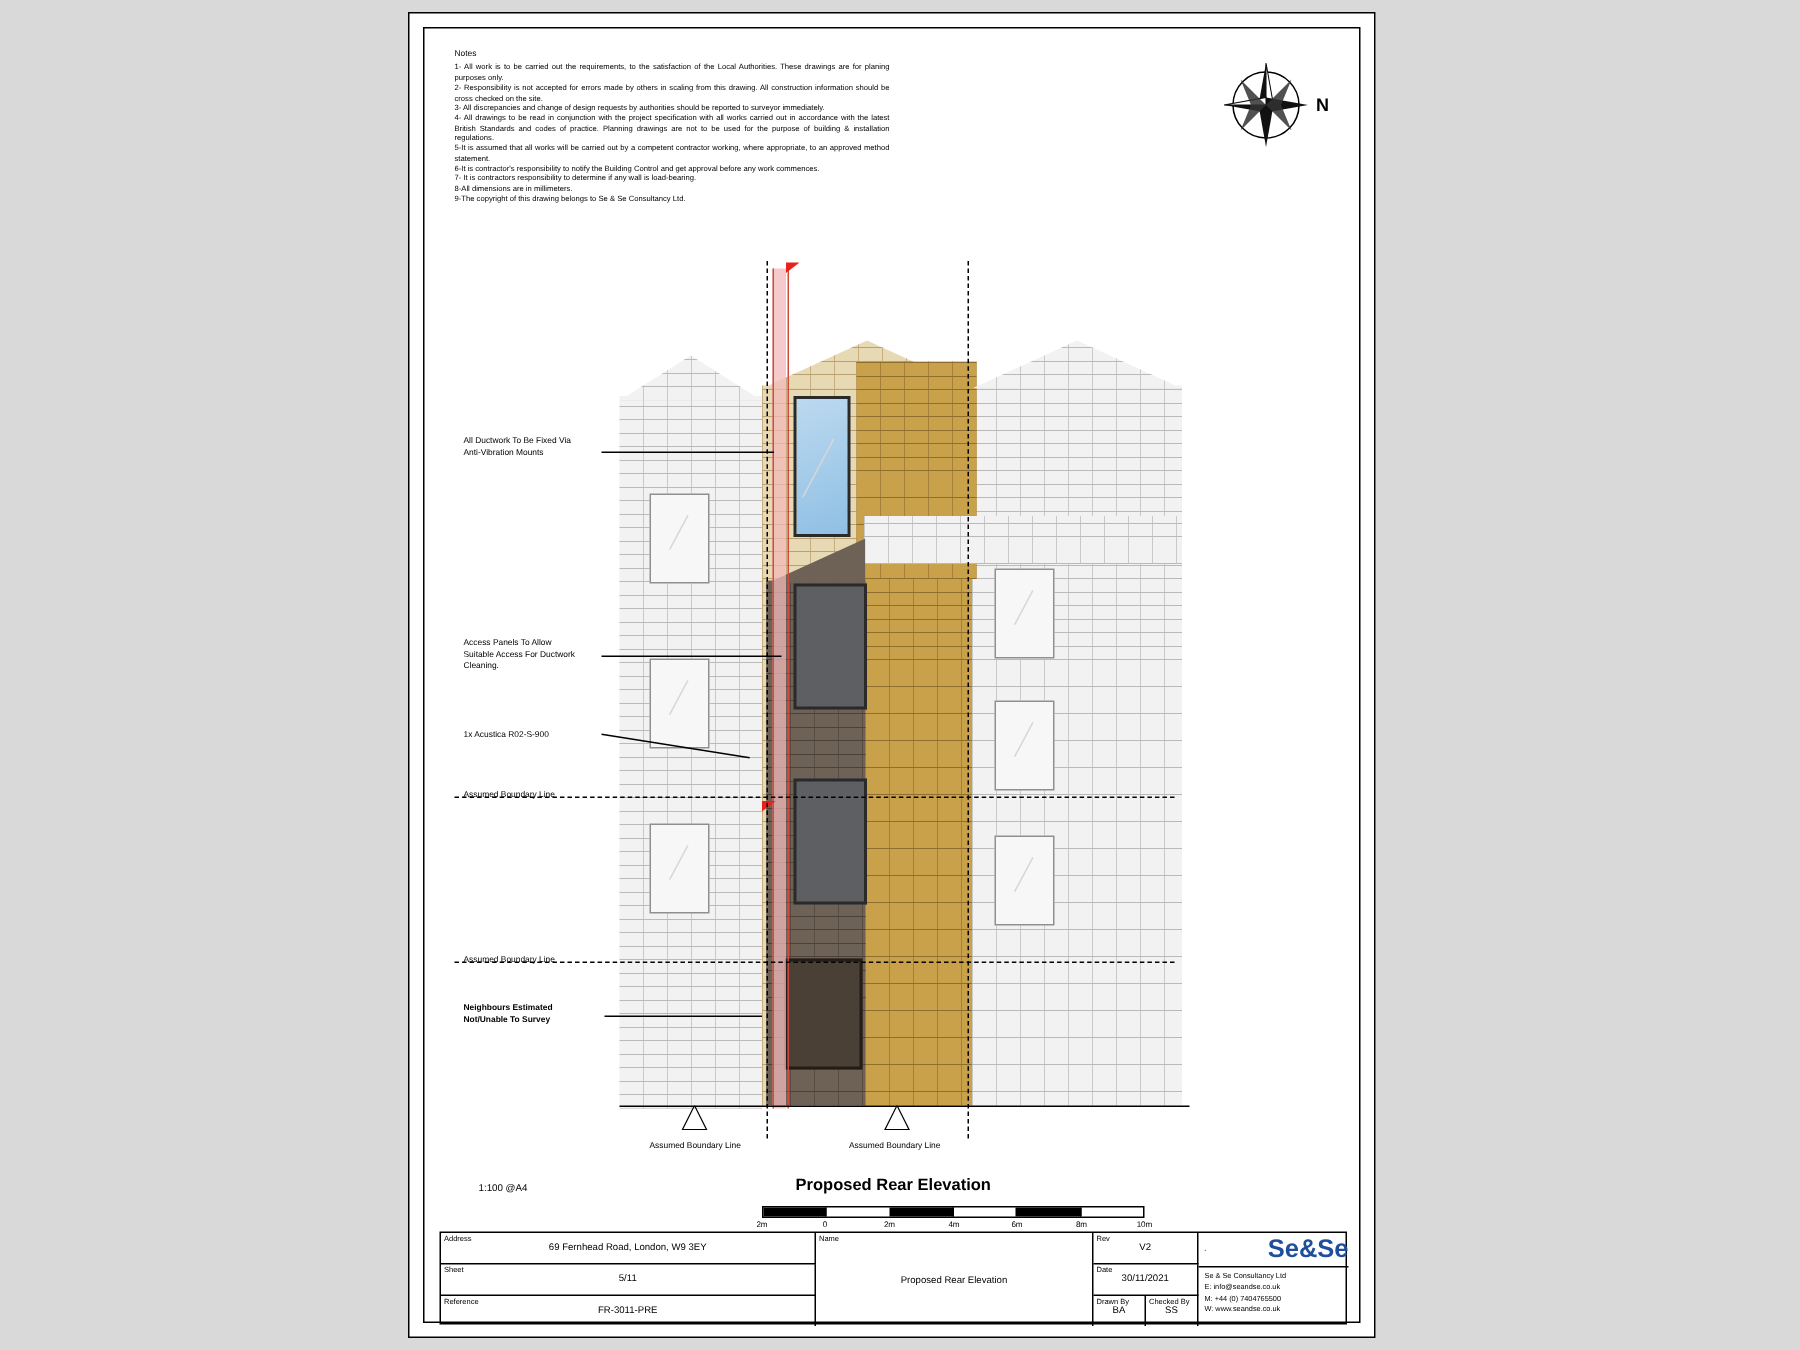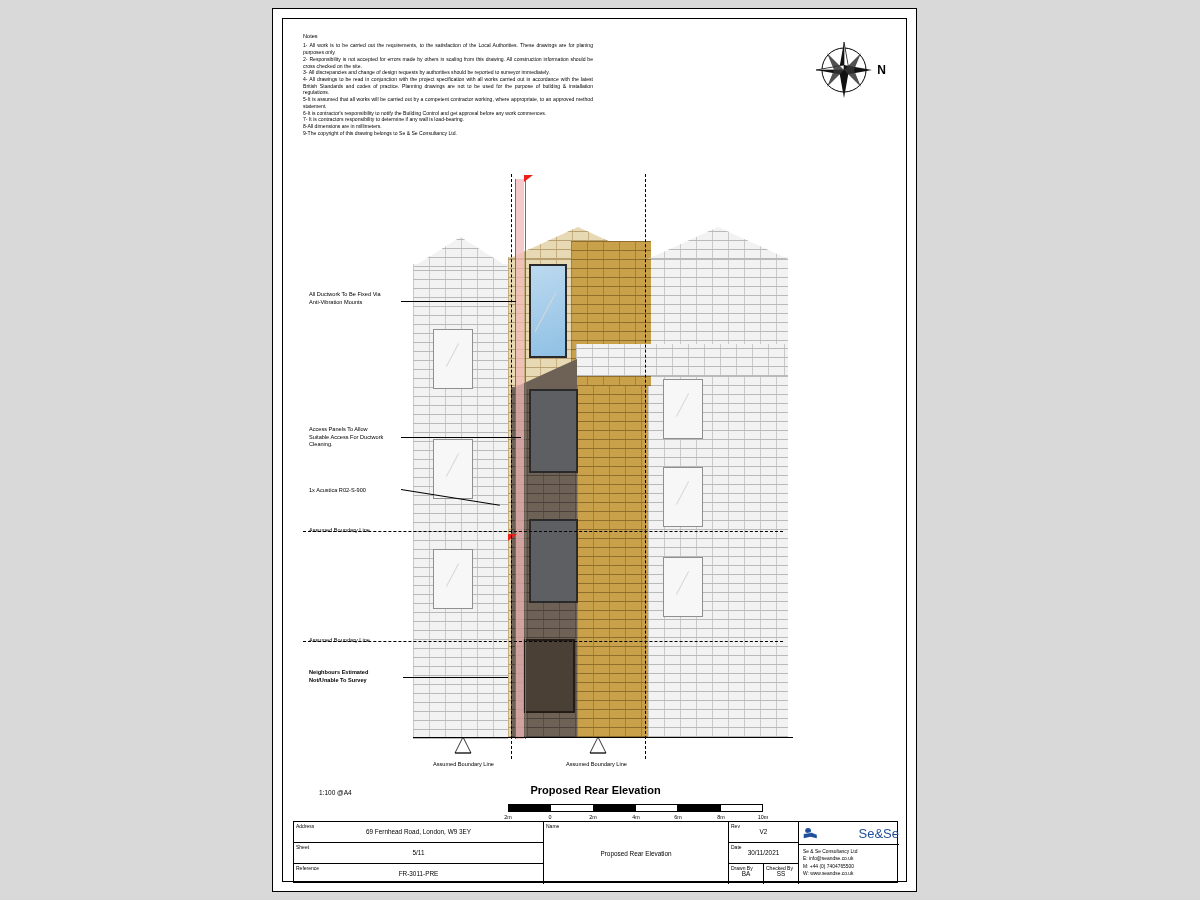--- a/index.html
+++ b/index.html
@@ -55,21 +55,21 @@
   .stick{position:absolute;top:10px;font-size:5.4px;transform:translateX(-50%);}
   #scaletxt{position:absolute;left:26px;top:600px;font-size:6.5px;}
 
   
   #tb{position:absolute;left:10px;top:802px;width:605px;height:62px;border:1px solid #000;box-sizing:border-box;font-size:6px;}
   #tb .cell{position:absolute;box-sizing:border-box;border-right:1px solid #000;border-bottom:1px solid #000;}
   #tb .hd{font-size:5px;padding:1px 2px;}
   #tb .val{text-align:center;font-size:6.4px;}
   .logo{position:absolute;left:505px;top:0;width:100px;height:62px;box-sizing:border-box;}
   .logo .top{height:22px;border-bottom:1px solid #000;display:flex;align-items:center;gap:4px;padding-left:4px;}
-  .logo .name{font-size:13px;font-weight:normal;color:#1f4e9c;margin-left:37px;}
+  .logo .name{font-size:17px;font-weight:bold;color:#1f4e9c;margin-left:37px;}
   .logo .lines{padding:3px 4px;font-size:4.9px;line-height:1.5;}
 </style>
 </head>
 <body>
 
 <div id="sheet">
  <div id="inner">
 
   <div class="notes">
     <div class="hd">Notes</div>

